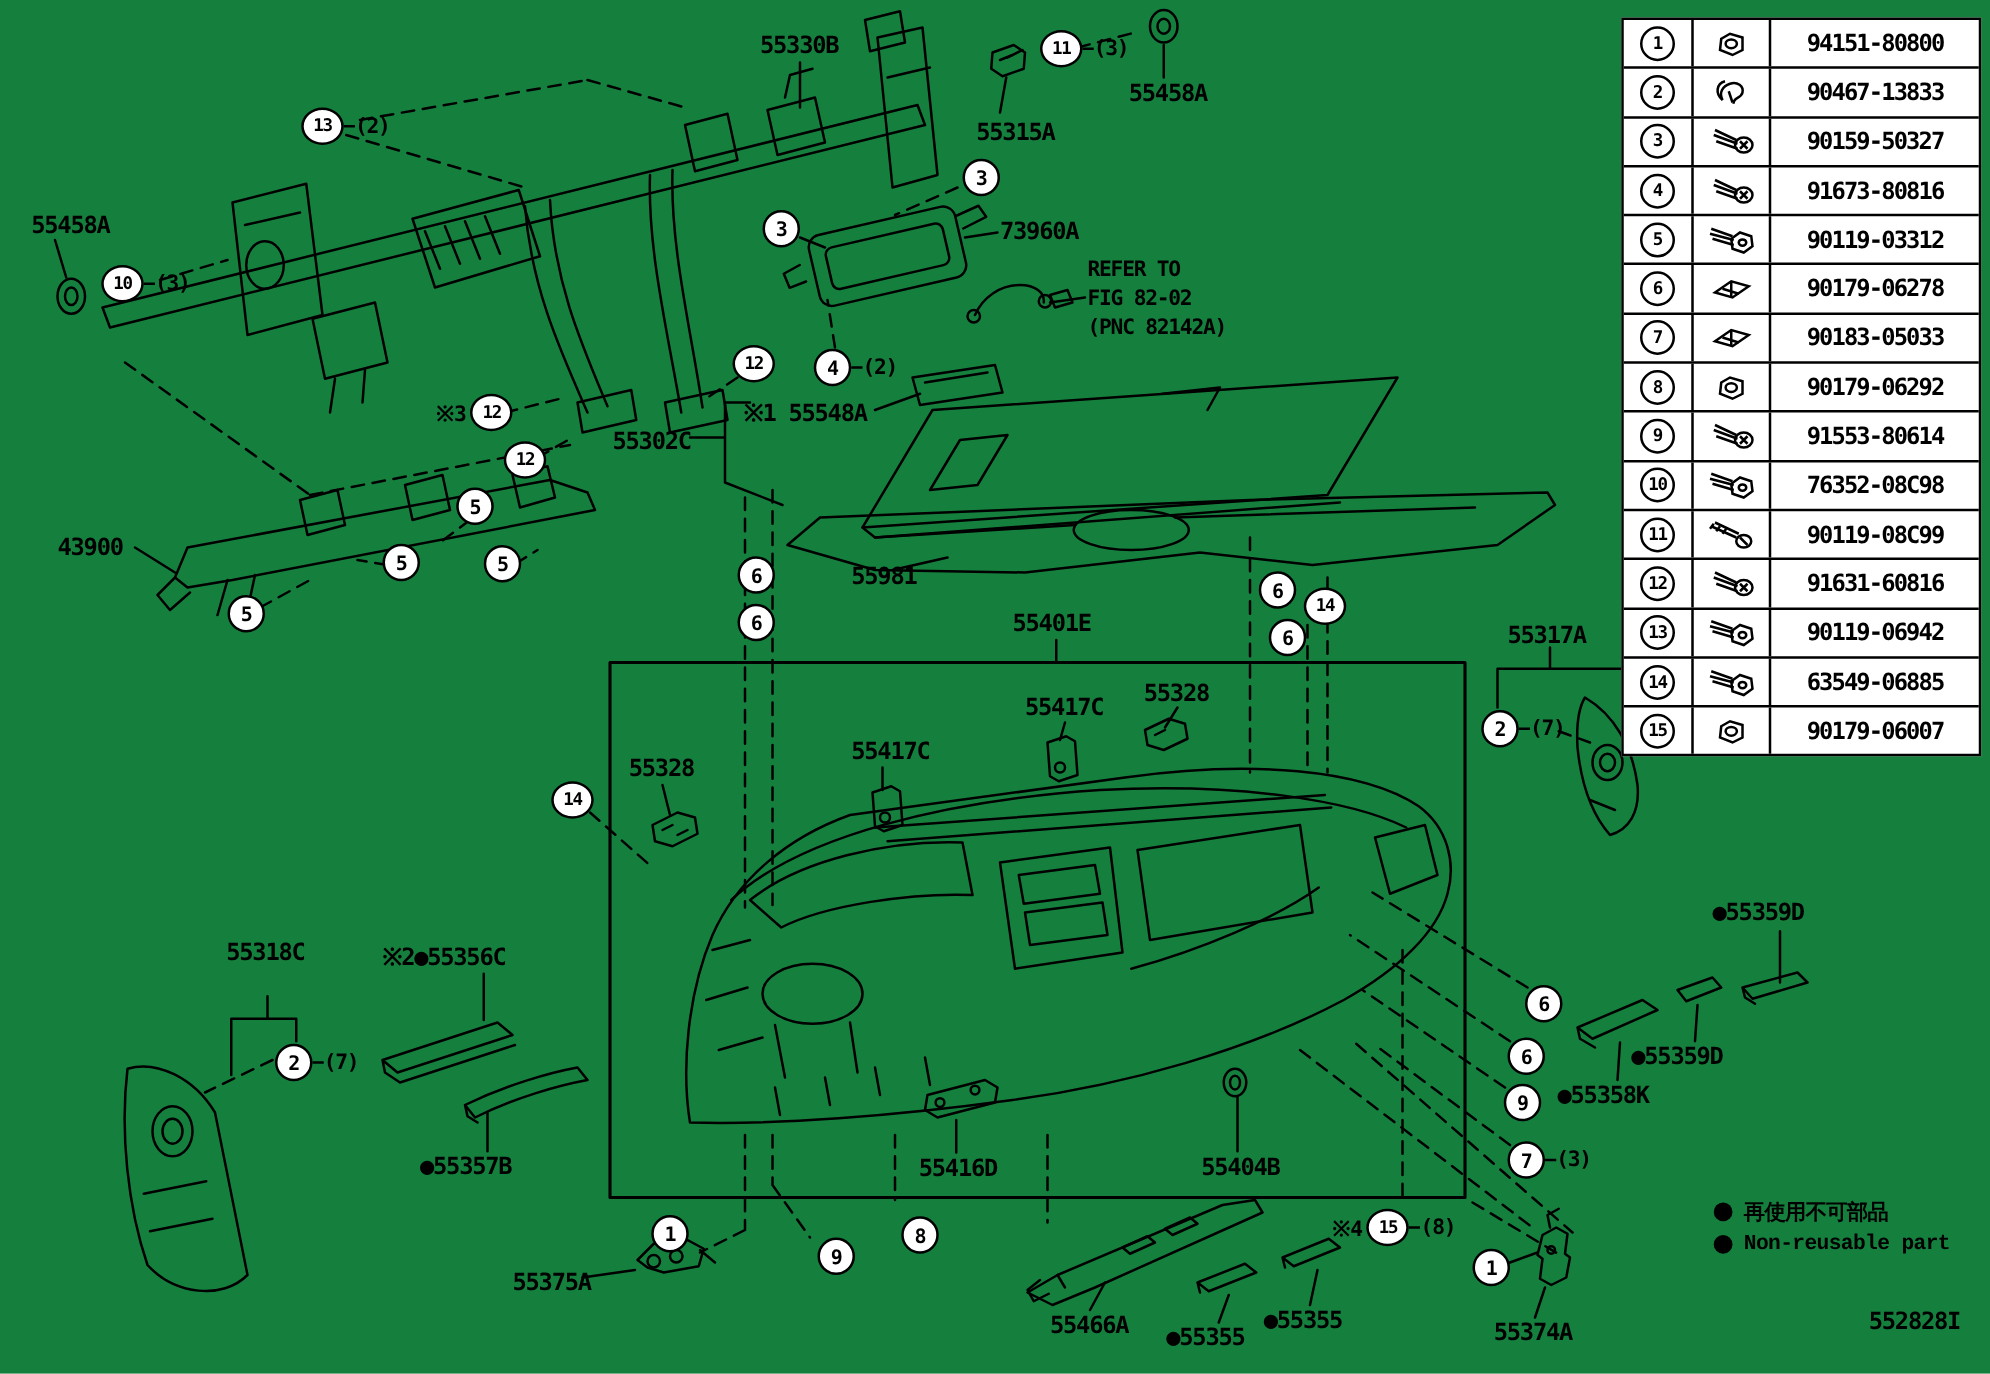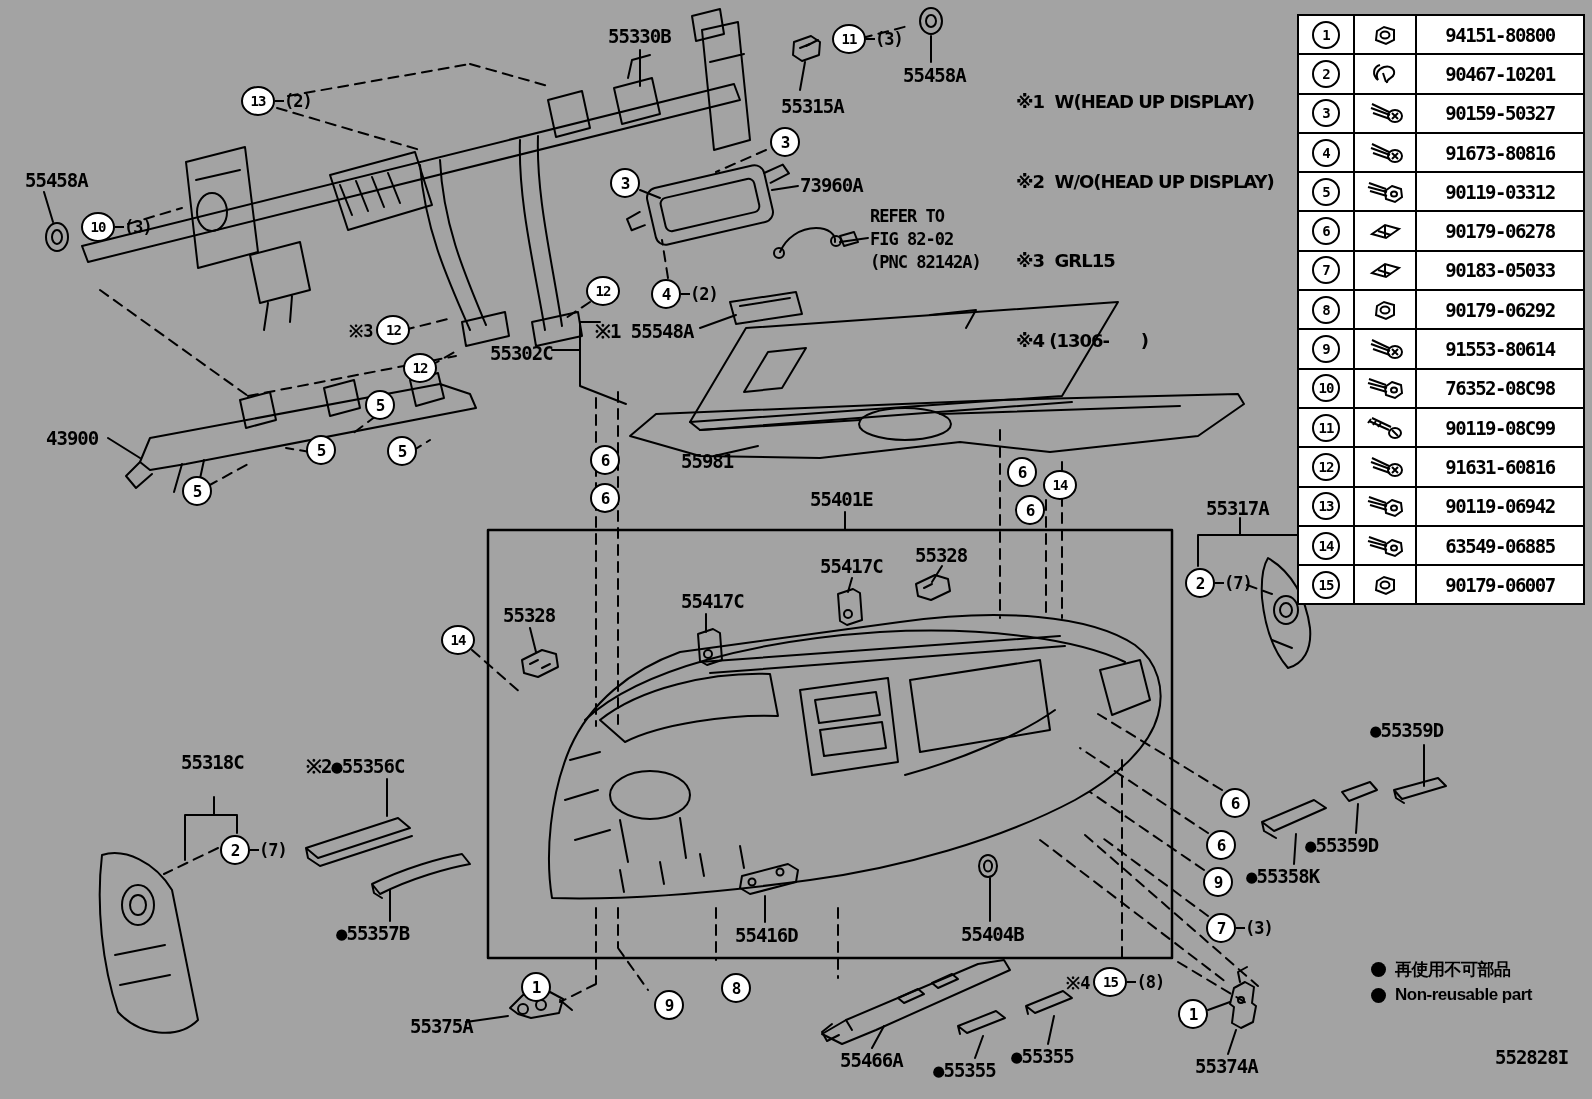--- a/index.html
+++ b/index.html
@@ -1,16 +1,16 @@
 <!DOCTYPE html>
 <html><head>
 <meta charset="utf-8">
 <style>
   html,body{margin:0;padding:0;background:#fff;}
-  #stage{position:relative;width:1592px;height:1099px;background:#a3a3a3;overflow:hidden;
+  #stage{position:relative;width:1592px;height:1099px;background:#15803d;overflow:hidden;
          font-family:"DejaVu Sans Mono","Liberation Mono",monospace;color:#000;}
   svg.art{position:absolute;left:0;top:0;z-index:1;}
   svg.art *{vector-effect:non-scaling-stroke;}
   .lab{position:absolute;z-index:3;font-weight:700;font-size:19px;line-height:20px;
        letter-spacing:-1px;white-space:pre;}
   .lab.sm{font-size:17px;}
   .callout{position:absolute;z-index:3;display:flex;align-items:center;}
   .balloon{display:flex;align-items:center;justify-content:center;width:30px;height:30px;
            border:2.5px solid #000;border-radius:50%;background:#fff;font-weight:700;
            font-size:16px;box-sizing:border-box;letter-spacing:-1px;flex:none;}
@@ -28,21 +28,21 @@
   .tc.part{width:166px;font-weight:700;font-size:19px;letter-spacing:-1.5px;}
   .tballoon{display:flex;align-items:center;justify-content:center;width:28px;height:28px;
             border:2.2px solid #000;border-radius:50%;font-weight:700;font-size:14px;
             box-sizing:border-box;letter-spacing:-1px;}
   .pic{width:42px;height:26px;stroke:#000;fill:none;stroke-width:2;}
   
   .notes{position:absolute;left:1016px;top:36px;z-index:3;font-weight:700;font-size:18px;
          line-height:26.5px;letter-spacing:-1px;white-space:pre;
          font-family:"DejaVu Sans","DejaVu Sans Mono",sans-serif;}
   .legend{position:absolute;left:1371px;top:956px;z-index:3;font-weight:700;font-size:17px;
-          font-family:Liberation Sans, sans-serif;letter-spacing:-0.5px;}
+          font-family:Liberation Mono, monospace;letter-spacing:-0.5px;}
   .legend .row{display:flex;align-items:center;height:26px;}
   .dot{width:15px;height:15px;border-radius:50%;background:#000;margin-right:9px;flex:none;}
   .code{position:absolute;left:1495px;top:1046px;z-index:3;font-weight:700;font-size:19px;letter-spacing:-1px;}
 </style>
 </head>
 <body>
 
 <div id="stage">
 
   <svg class="art" width="1592" height="1099" viewBox="0 0 1592 1099" stroke="#000" fill="none" stroke-width="2" stroke-linecap="round" stroke-linejoin="round">
@@ -363,26 +363,20 @@
   <div class="callout" style="left:1066px;top:967px">
       <span class="pre">※4</span>
       <span class="balloon b2">15</span>
       <span class="dash"></span>
       <span class="qty">(8)</span>
     </div>
   <div class="callout" style="left:1178px;top:999px">
       <span class="balloon">1</span>
     </div>
 
-  <div class="notes">
-    <div>※1  W(HEAD UP DISPLAY)</div>
-    <div>※2  W/O(HEAD UP DISPLAY)</div>
-    <div>※3  GRL15</div>
-    <div>※4 (1306-      )</div>
-  </div>
 
   <div class="ptable">
     <div class="trow">
         <div class="tc num">
           <span class="tballoon">1</span>
         </div>
         <div class="tc icon">
           <svg class="pic" viewBox="0 0 42 26">
             <use href="#i-nut"></use>
           </svg>
@@ -391,21 +385,21 @@
       </div>
     <div class="trow">
         <div class="tc num">
           <span class="tballoon">2</span>
         </div>
         <div class="tc icon">
           <svg class="pic" viewBox="0 0 42 26">
             <use href="#i-clip"></use>
           </svg>
         </div>
-        <div class="tc part">90467-10201</div>
+        <div class="tc part">90467-13833</div>
       </div>
     <div class="trow">
         <div class="tc num">
           <span class="tballoon">3</span>
         </div>
         <div class="tc icon">
           <svg class="pic" viewBox="0 0 42 26">
             <use href="#i-screw"></use>
           </svg>
         </div>

